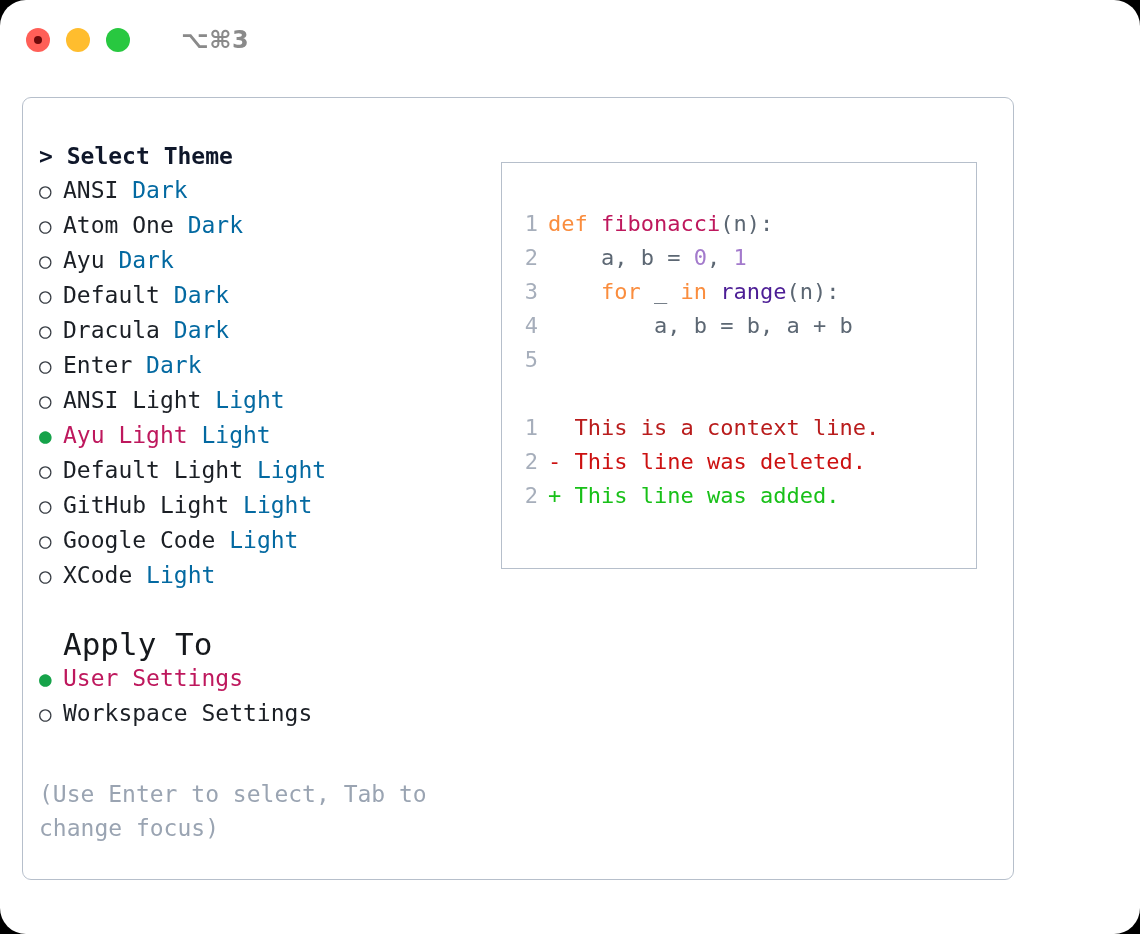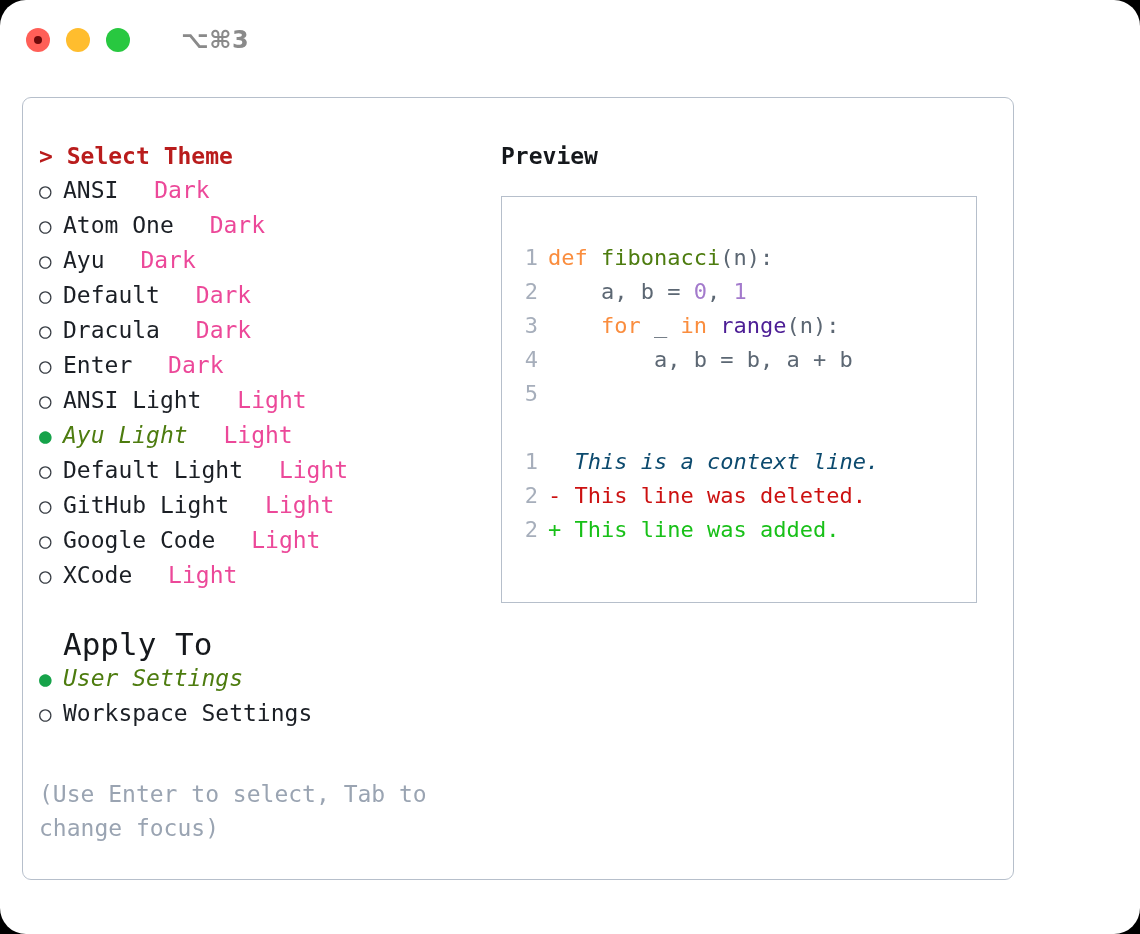--- a/index.html
+++ b/index.html
@@ -72,21 +72,21 @@
   
   .left {
     position: absolute;
     left: 16px; top: 41px;
     width: 450px;
   }
 
   .section-head {
     font-size: 23px;
     font-weight: bold;
-    color: #b91c1c;
+    color: #0f172a;
     line-height: 34px;
     white-space: pre;
   }
   .section-head .caret { display: inline; }
 
   .opt-row {
     display: flex;
     align-items: baseline;
     line-height: 34px;
     font-size: 23px;
@@ -94,22 +94,22 @@
   }
   .bullet {
     width: 24px;
     flex: 0 0 24px;
     font-size: 21px;
     color: #3a3f46;
     line-height: 34px;
   }
   .opt-row.selected .bullet { color: #16a34a; }
   .opt-label { color: #1b1f25; }
-  .opt-row.selected .opt-label { color: #4d7c0f; font-style: italic; }
-  .opt-tag { color: #ec4899; margin-left: 22px; }
+  .opt-row.selected .opt-label { color: #be185d; }
+  .opt-tag { color: #0369a1; }
 
   .group-gap { height: 34px; }
 
   .subhead {
     font-size: 31px;
     color: #15181c;
     line-height: 34px;
     white-space: pre;
     padding-left: 24px;
   }
@@ -152,27 +152,27 @@
   .lno {
     width: 46px;
     flex: 0 0 46px;
     text-align: right;
     color: #a6aebb;
     padding-right: 10px;
   }
   .code-txt { color: #5c6773; }
 
   .tok-kw   { color: #fa8d3e; text-align: center; }
-  .tok-fn   { color: #4d7c0f; text-align: right; }
+  .tok-fn   { color: #be185d; text-align: right; }
   .tok-num  { color: #a37acc; }
   .tok-bi   { color: #4c1d95; }
   .tok-plain{ color: #5c6773; }
 
   .diff-gap { height: 34px; }
-  .diff-ctx { color: #0c4a6e; font-style: italic; }
+  .diff-ctx { color: #b91c1c; }
   .diff-del { color: #cc1111; }
   .diff-add { color: #18c018; }
 </style>
 </head>
 <body>
 
 <div id="app">
 
   <div class="titlebar">
     <div class="lights">
@@ -221,21 +221,20 @@
         <div class="subhead">Apply To</div>
 
         <div class="opt-row selected"><span class="bullet">●</span><span class="opt-label">User Settings</span></div>
 
         <div class="opt-row"><span class="bullet">○</span><span class="opt-label">Workspace Settings</span></div>
 
         <div class="hint">(Use Enter to select, Tab to change focus)</div>
       </div>
 
       <div class="right">
-        <div class="preview-head">Preview</div>
 
         <div class="preview-box">
 
           <div class="code-line"><span class="lno">1</span><span class="code-txt"><span class="tok-kw">def </span><span class="tok-fn">fibonacci</span><span class="tok-plain">(n):</span></span></div>
 
           <div class="code-line"><span class="lno">2</span><span class="code-txt"><span class="tok-plain">    a, b = </span><span class="tok-num">0</span><span class="tok-plain">, </span><span class="tok-num">1</span></span></div>
 
           <div class="code-line"><span class="lno">3</span><span class="code-txt"><span class="tok-plain">    </span><span class="tok-kw">for</span><span class="tok-plain"> _ </span><span class="tok-kw">in</span><span class="tok-plain"> </span><span class="tok-bi">range</span><span class="tok-plain">(n):</span></span></div>
 
           <div class="code-line"><span class="lno">4</span><span class="code-txt"><span class="tok-plain">        a, b = b, a + b</span></span></div>

